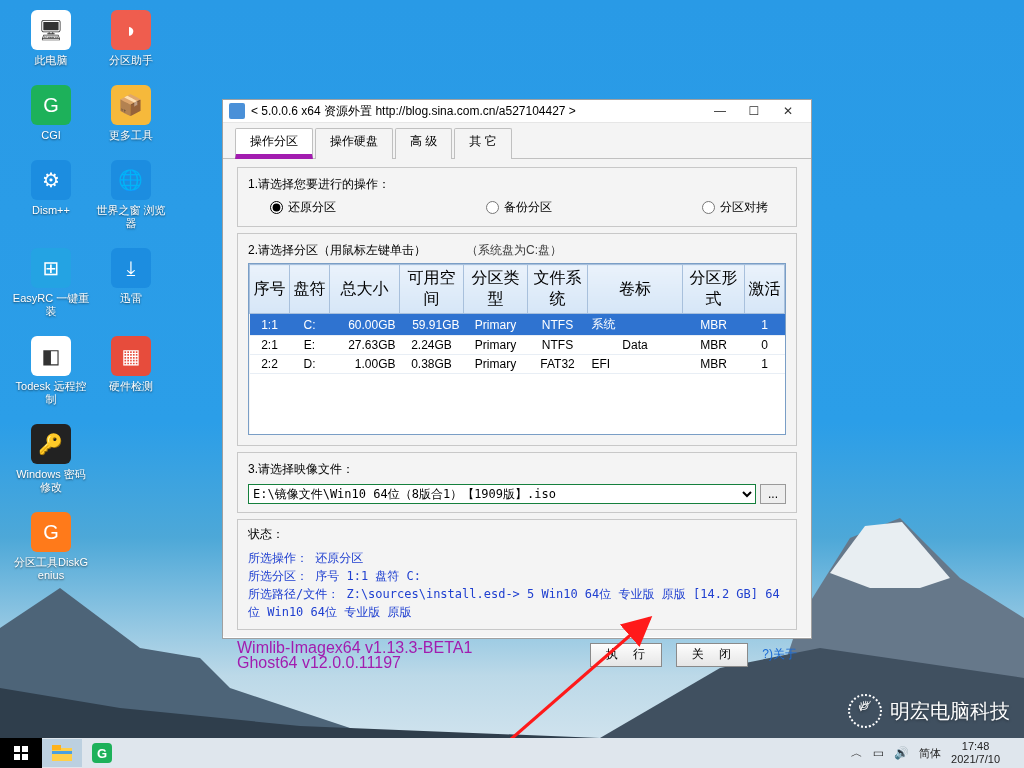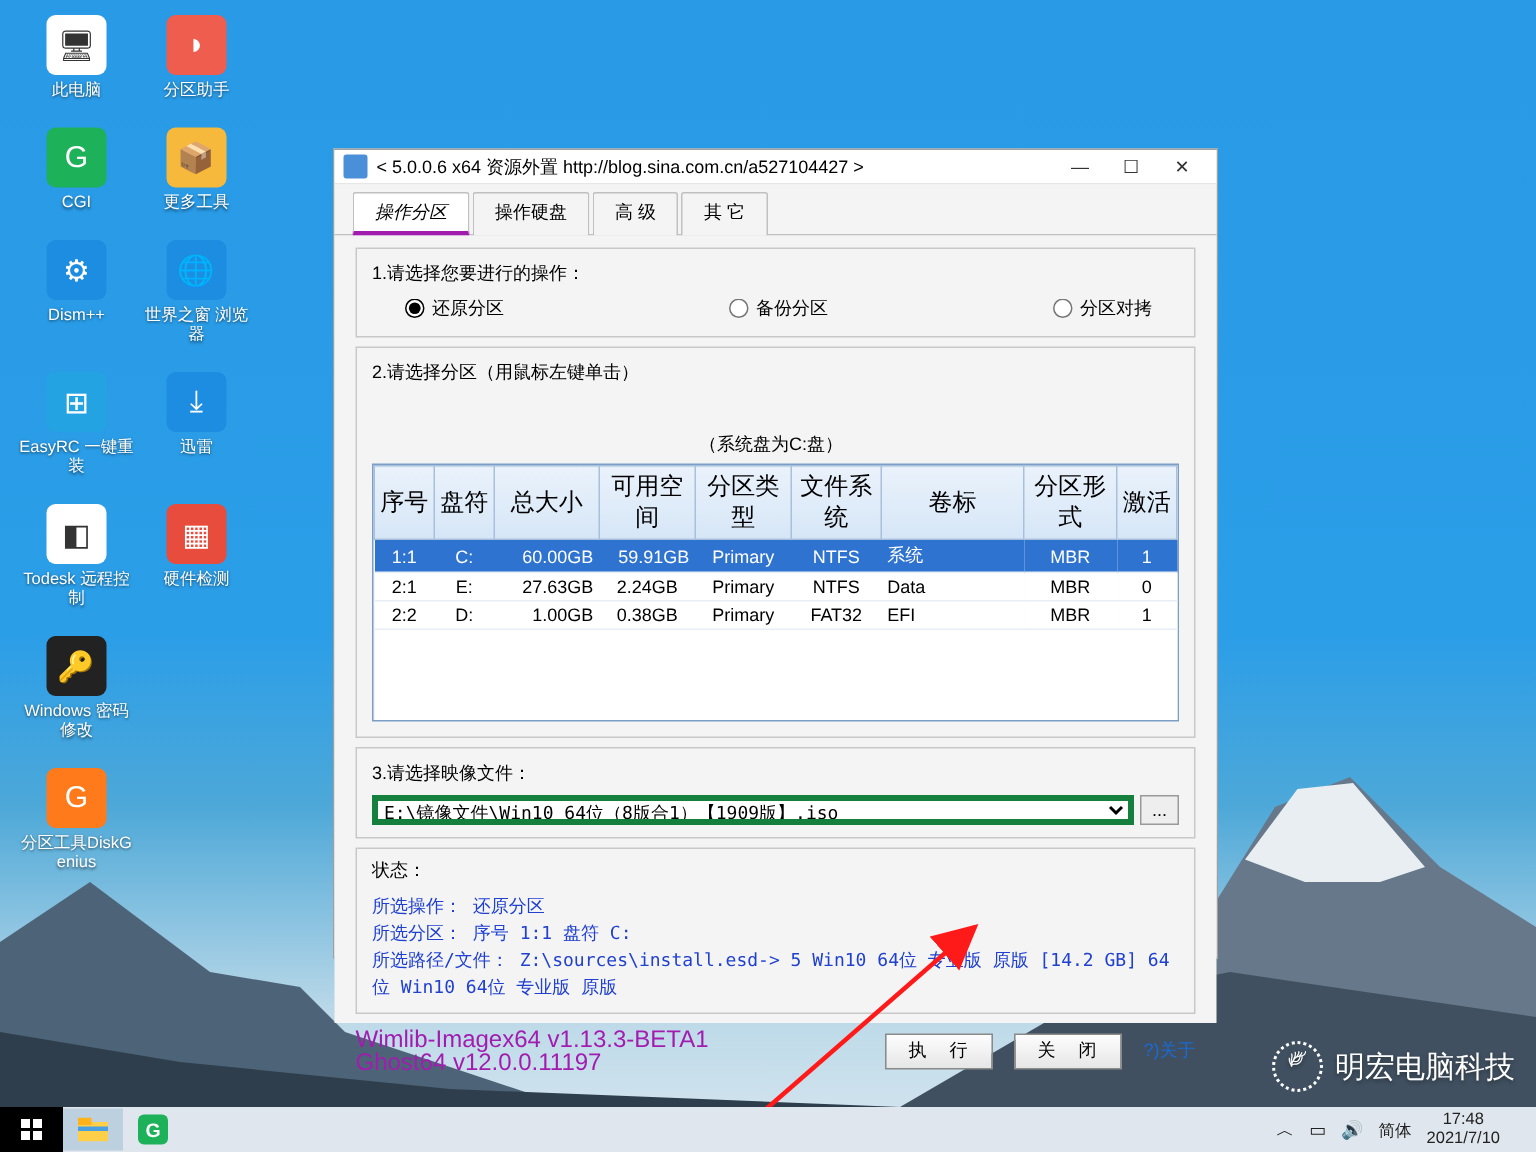--- a/index.html
+++ b/index.html
@@ -38,43 +38,43 @@
   background:#f4f4f4; border:1px solid #a0a0a0; box-shadow:0 0 0 1px #fff inset;
   z-index:3; display:flex; flex-direction:column;
 }
 .titlebar { height:28px; display:flex; align-items:center; padding:0 6px; background:#fff; border-bottom:1px solid #e6e6e6; font-size:12px; }
 .titlebar .tt { flex:1; padding-left:6px; color:#000; }
 .titlebar .wbtn { width:34px; height:22px; display:flex; align-items:center; justify-content:center; color:#333; font-size:12px; }
 .titlebar .app-ico { width:16px; height:16px; background:#4a90d8; border-radius:2px; }
 
 .tabs { display:flex; gap:2px; padding:4px 12px 0 12px; border-bottom:1px solid #c0c0c0; background:#f4f4f4; }
 .tabs .tab { padding:4px 14px 4px; font-size:12px; border:1px solid #c0c0c0; border-bottom:none; background:#f4f4f4; border-radius:2px 2px 0 0; position:relative; top:1px; }
-.tabs .tab.sel { background:#fff; border-bottom:3px solid #a21caf;font-style:italic; }
+.tabs .tab.sel { background:#fff; border-bottom:5px solid #a21caf; }
 
 .body { flex:1; padding:8px 14px 6px; background:#f4f4f4; display:flex; flex-direction:column; gap:6px; font-size:12px; }
 
 .group { border:1px solid #c8c8c8; padding:8px 10px 10px; background:#f4f4f4; }
 .glabel { font-size:12px; margin-bottom:6px; color:#000; }
 .radio-row { display:flex; justify-content:space-between; padding:0 18px 0 22px; }
 .radio-row label { display:flex; align-items:center; gap:5px; font-size:12px; }
 .radio-row input { accent-color:#000; }
 
-.subhint { color:#000000;margin-top:48px; }
+.subhint { color:#404040; }
 .subrow { display:flex; gap:40px; margin-bottom:4px; }
 
 
 .tbl { width:100%; border:1px solid #7a9ec6; font-family:"SimSun","Courier New",monospace; font-size:12px; }
 .tbl table { width:100%; border-collapse:collapse; table-layout:fixed; }
 .tbl th { background:linear-gradient(#eaf2fb,#d6e6f7); border:1px solid #a8c0dc; padding:3px 2px; font-weight:normal; color:#000; font-size:16px; }
 .tbl td { border-bottom:1px solid #e8eef5; padding:2px 4px; text-align:center; background:#fff; }
 .tbl tbody tr.sel td { background:#2f73d0; color:#fff; }
 .tbl .spacer td { height:60px; background:#fff; border:none; }
 
 .pathrow { display:flex; align-items:center; gap:4px; }
-.pathrow select { flex:1; height:20px; font-size:12px; font-family:"SimSun",monospace; background:#fff; border:4px solid #15803d; }
+.pathrow select { flex:1; height:20px; font-size:12px; font-family:"SimSun",monospace; background:#fff; border:1px solid #15803d; }
 .pathrow .browse { width:26px; height:20px; border:1px solid #9a9a9a; background:#eee; font-size:12px; display:flex; align-items:center; justify-content:center; }
 
 .status-grp { border:1px solid #c8c8c8; padding:6px 10px 8px; }
 .status-grp .tt { color:#000; margin-bottom:6px; }
 .status-grp p { color:#2040d0; font-family:"SimSun",monospace; font-size:12px; line-height:18px; word-break:break-all; }
 
 .footer { display:flex; align-items:center; padding:4px 14px 10px; gap:14px; }
 .ver { font-family:"SimSun","Courier New",monospace; font-size:16px; color:#a21caf; line-height:15px; }
 .ver span { display:block; }
 .btn { width:72px; height:24px; border:1px solid #8a8a8a; background:linear-gradient(#fdfdfd,#e6e6e6); font-size:12px; letter-spacing:6px; text-indent:4px; }
@@ -236,21 +236,21 @@
                   <td>MBR</td>
                   <td>1</td>
                 </tr>
                 <tr>
                   <td>2:1</td>
                   <td>E:</td>
                   <td style="text-align: right;">27.63GB</td>
                   <td style="text-align: center;">2.24GB</td>
                   <td>Primary</td>
                   <td>NTFS</td>
-                  <td style="text-align: left;">Data</td>
+                  <td style="text-align: center;">Data</td>
                   <td>MBR</td>
                   <td>0</td>
                 </tr>
                 <tr>
                   <td>2:2</td>
                   <td>D:</td>
                   <td style="text-align: right;">1.00GB</td>
                   <td style="text-align: center;">0.38GB</td>
                   <td>Primary</td>
                   <td>FAT32</td>

